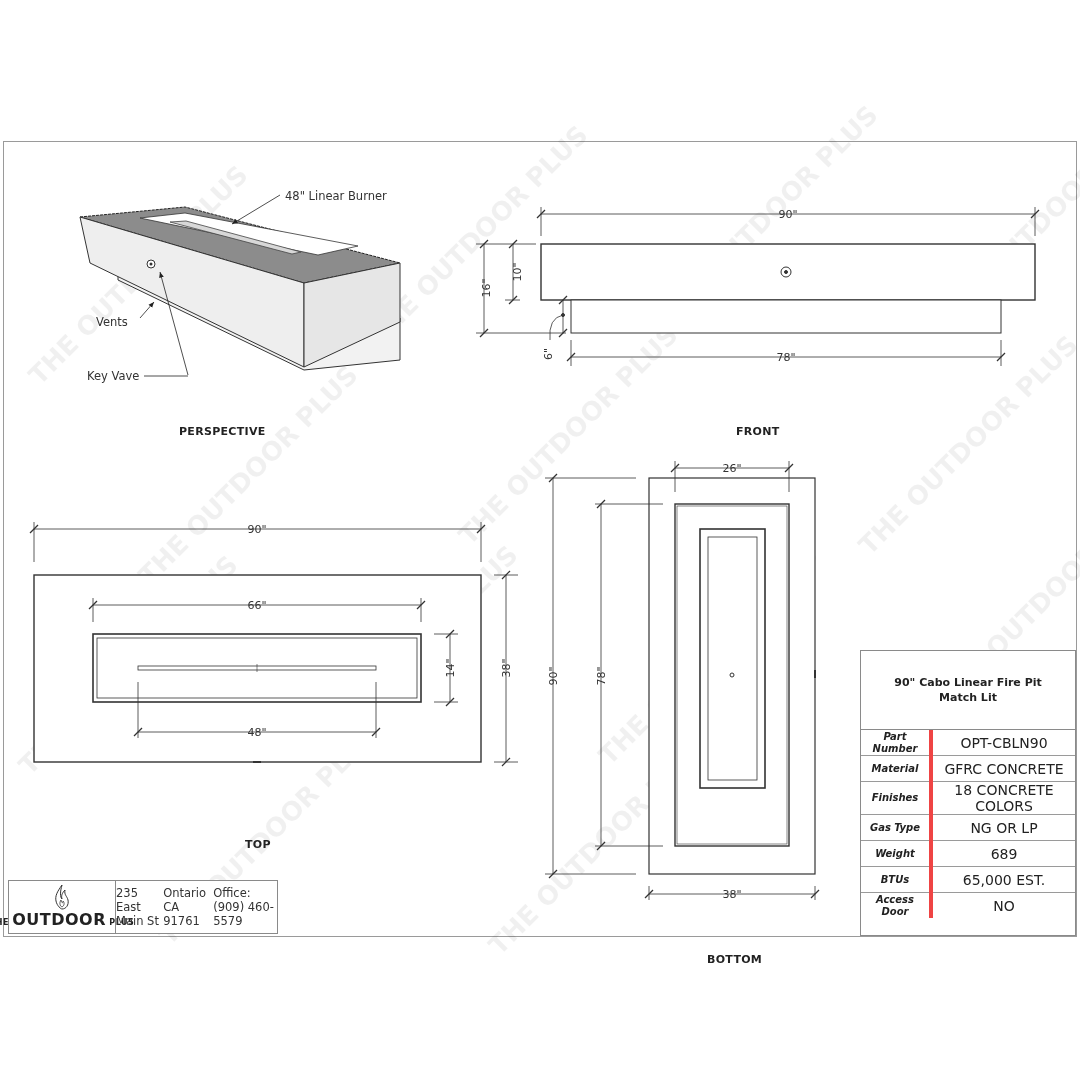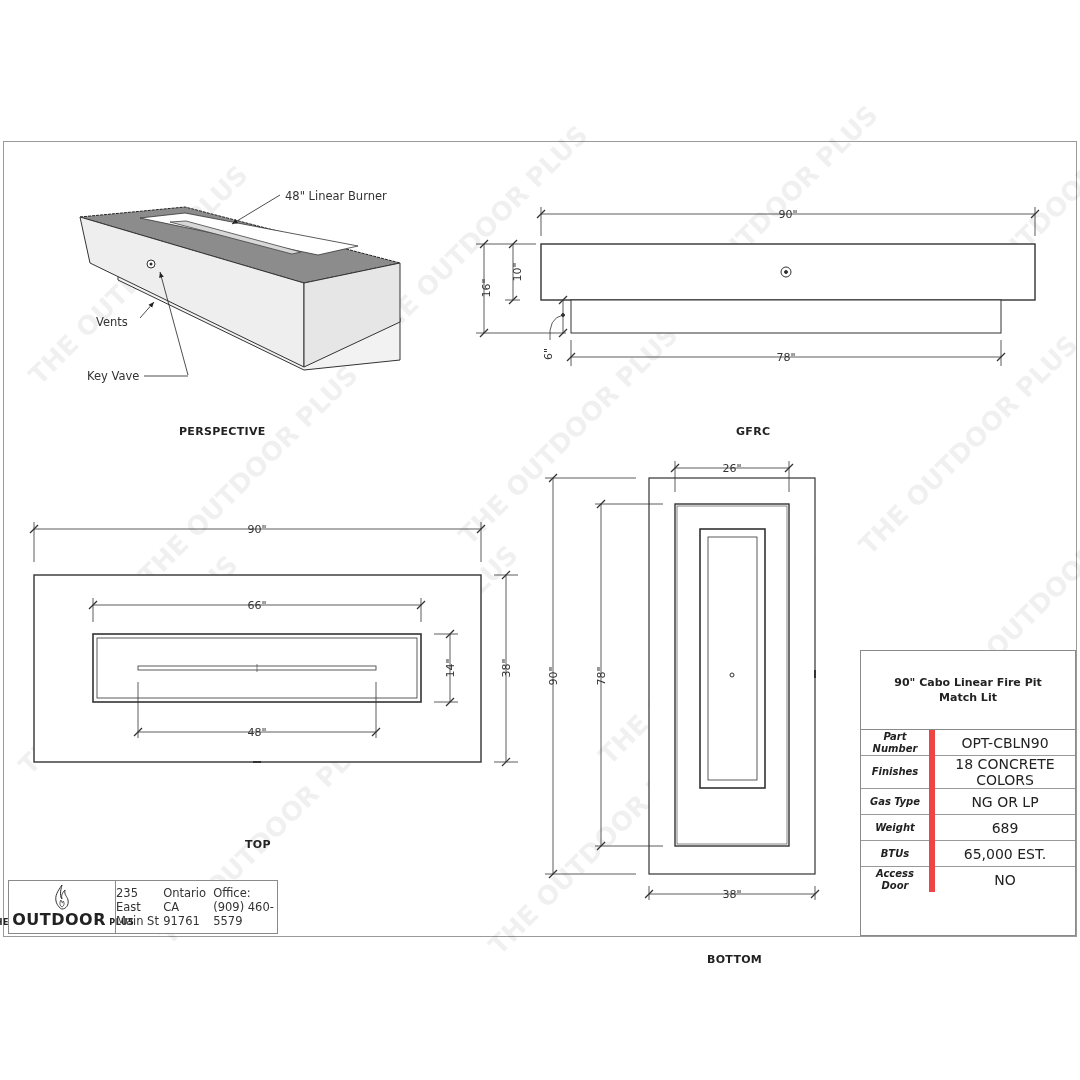--- a/index.html
+++ b/index.html
@@ -8,21 +8,21 @@
   svg.draw { position:absolute; left:0; top:0; }
   .lbl { position:absolute; font-size:11.5px; color:#333; }
   .view-title { position:absolute; font-size:11px; font-weight:bold; color:#222; letter-spacing:0.3px; }
   .dim { font-family:"DejaVu Sans", sans-serif; font-size:11px; fill:#333; }
   .wm { position:absolute; font-family:"DejaVu Sans", sans-serif; font-weight:bold; font-size:26px; color:rgba(0,0,0,0.06); transform:rotate(-45deg); white-space:nowrap; pointer-events:none; }
 
   .spec { position:absolute; left:860px; top:650px; width:216px; height:286px; border:1px solid #8a8a8a; box-sizing:border-box; background:#fff; }
   .spec .title { height:78px; display:flex; flex-direction:column; align-items:center; justify-content:center; font-weight:bold; font-size:11px; border-bottom:1px solid #8a8a8a; line-height:15px; }
   .spec table { width:100%; border-collapse:collapse; table-layout:fixed; }
   .spec td { border-bottom:1px solid #9a9a9a; font-size:14px; text-align:center; padding:0; height:25px; }
-  .spec td.k { width:68px; font-weight:bold; font-style:italic; border-right:6px solid #ef4444; font-size:10px; line-height:12px; }
+  .spec td.k { width:68px; font-weight:bold; font-style:italic; border-right:4px solid #ef4444; font-size:10px; line-height:12px; }
   .spec tr.tall td { height:29px; }
   .spec tr:last-child td { border-bottom:none; }
 
   .footer { position:absolute; left:8px; top:880px; width:270px; height:54px; border:1px solid #8a8a8a; box-sizing:border-box; display:flex; background:#fff; }
   .footer .logo { width:107px; border-right:1px solid #8a8a8a; display:flex; flex-direction:column; align-items:center; justify-content:flex-end; padding-bottom:4px; box-sizing:border-box; }
   .footer .logo .brand { font-size:8px; font-weight:bold; letter-spacing:0.5px; white-space:nowrap; }
   .footer .logo .brand .big { font-size:16px; }
   .footer .addr { flex:1; display:flex; flex-direction:row; align-items:center; justify-content:center; font-size:11.5px; line-height:14px; color:#333; }
 </style>
 </head>
@@ -198,34 +198,38 @@
   <text class="dim" x="557" y="676" text-anchor="middle" transform="rotate(-90 557 676)">90"</text>
   <text class="dim" x="605" y="676" text-anchor="middle" transform="rotate(-90 605 676)">78"</text>
   <text class="dim" x="732" y="898" text-anchor="middle">38"</text>
 </svg>
 
 <div class="lbl" style="left:285px;top:189px">48" Linear Burner</div>
 <div class="lbl" style="left:96px;top:315px">Vents</div>
 <div class="lbl" style="left:87px;top:369px">Key Vave</div>
 
 <div class="view-title" style="left:179px;top:425px">PERSPECTIVE</div>
-<div class="view-title" style="left:736px;top:425px">GFRC</div>
+<div class="view-title" style="left:736px;top:425px">FRONT</div>
 <div class="view-title" style="left:245px;top:838px">TOP</div>
 <div class="view-title" style="left:707px;top:953px">BOTTOM</div>
 
 <div class="spec">
   <div class="title">
     <span>90" Cabo Linear Fire Pit</span>
     <span>Match Lit</span>
   </div>
   <table>
     <tbody>
         <tr>
           <td class="k">Part Number</td>
           <td>OPT-CBLN90</td>
+        </tr>
+    <tr>
+          <td class="k">Material</td>
+          <td>GFRC CONCRETE</td>
         </tr>
     <tr>
           <td class="k">Finishes</td>
           <td>18 CONCRETE COLORS</td>
         </tr>
     <tr>
           <td class="k">Gas Type</td>
           <td>NG OR LP</td>
         </tr>
     <tr>

